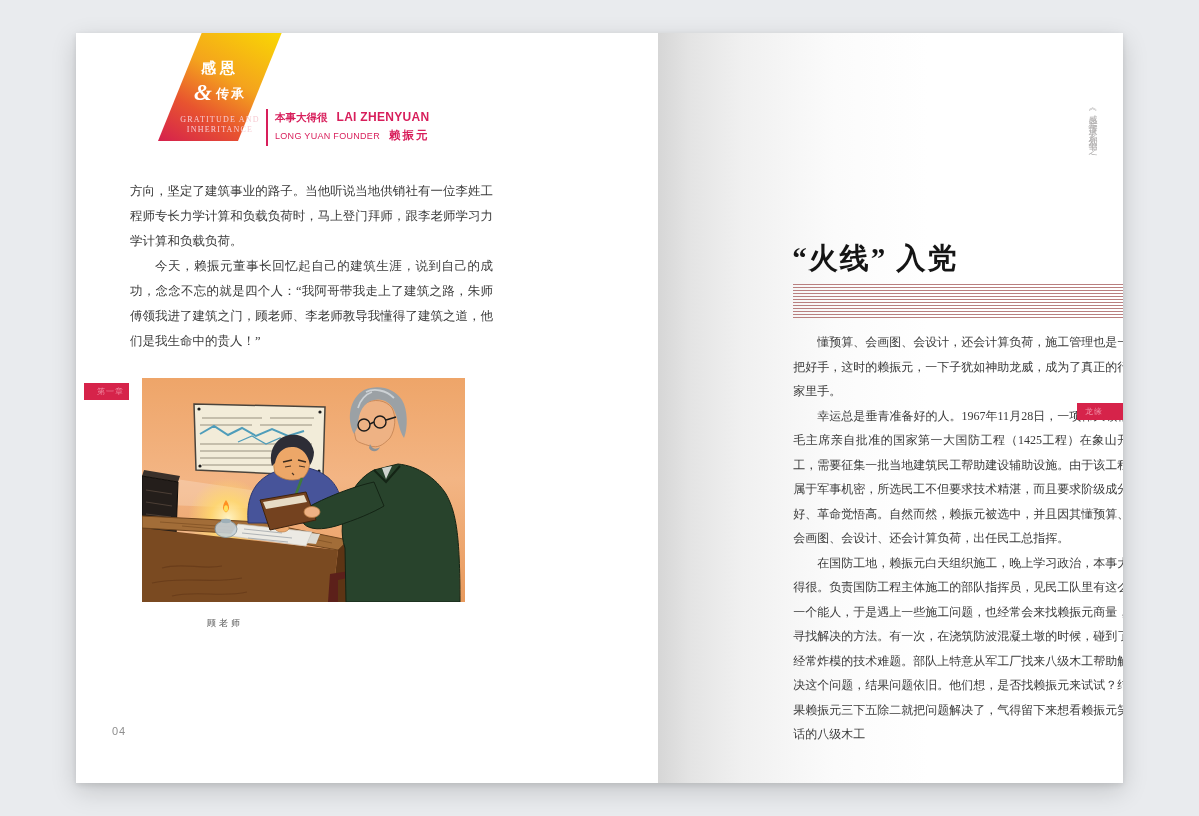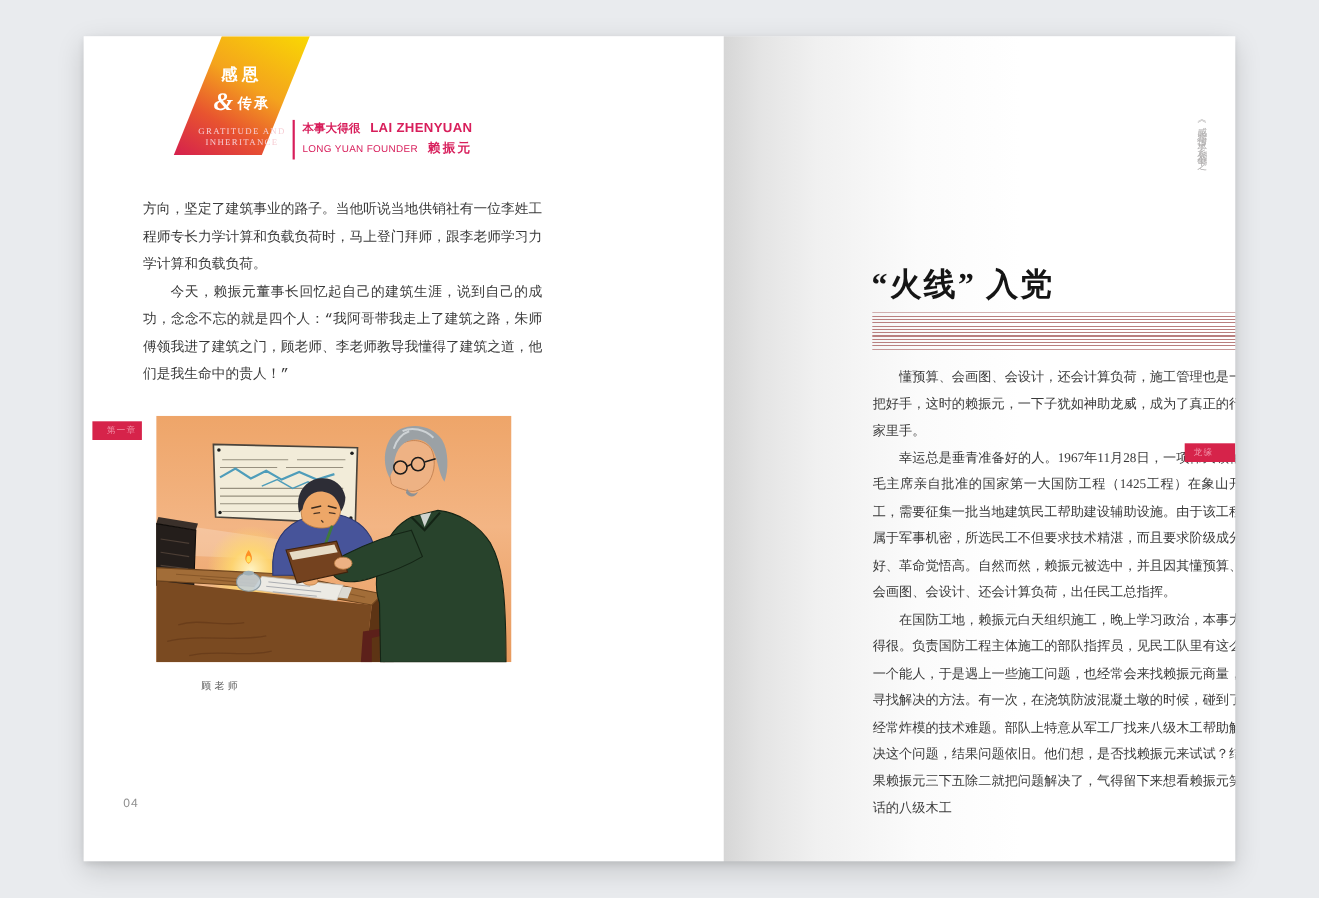--- a/index.html
+++ b/index.html
@@ -31,28 +31,28 @@
     white-space:nowrap; }
   .f-line { line-height:13px; margin-bottom:3px; }
   .f-cn   { font-size:10.5px; font-weight:bold; margin-right:9px; }
   .f-en-b { font-size:12px;  font-weight:bold; letter-spacing:.3px; }
   .f-en   { font-size:9px;   margin-right:9px; letter-spacing:.3px; }
   .f-cn-b { font-size:11.5px; font-weight:bold; letter-spacing:2px; }
 
   
   .body-text p { text-align:justify; color:#3a3a3a; }
   .left-body { position:absolute; left:54px; top:146px; width:363px; }
-  .left-body p { font-size:12.5px; line-height:25px; text-indent:2em;font-family:Liberation Mono, monospace; }
+  .left-body p { font-size:12.5px; line-height:25px; text-indent:2em; }
   .left-body p.noindent { text-indent:0; }
   .right-body { position:absolute; left:135px; top:297px; width:336px; }
   .right-body p { font-size:12px; line-height:24.5px; text-indent:2em; }
 
   
   .illus { position:absolute; left:66px; top:345px; width:323px; height:224px; display:block; }
-  .caption { position:absolute; left:60px; top:584px; font-size:9px; color:#5a5a5a;
+  .caption { position:absolute; left:84px; top:584px; font-size:9px; color:#5a5a5a;
     letter-spacing:3px;padding-left:47px; }
 
   
   .tab { position:absolute; height:17px; background:#d6234a; color:#f08da4;
     font-size:8px; line-height:17px; letter-spacing:1px; }
   .tab-left  { left:8px;  top:350px; width:45px; text-align:right; padding-right:5px; }
   .tab-right { right:0;   top:370px; width:46px; text-align:left;  padding-left:8px; }
   .pagenum { position:absolute; top:692px; font-size:11px; color:#8f8f8f;
     letter-spacing:1px; font-family:"Liberation Sans","DejaVu Sans",sans-serif; }
   .pn-left  { left:36px; }

